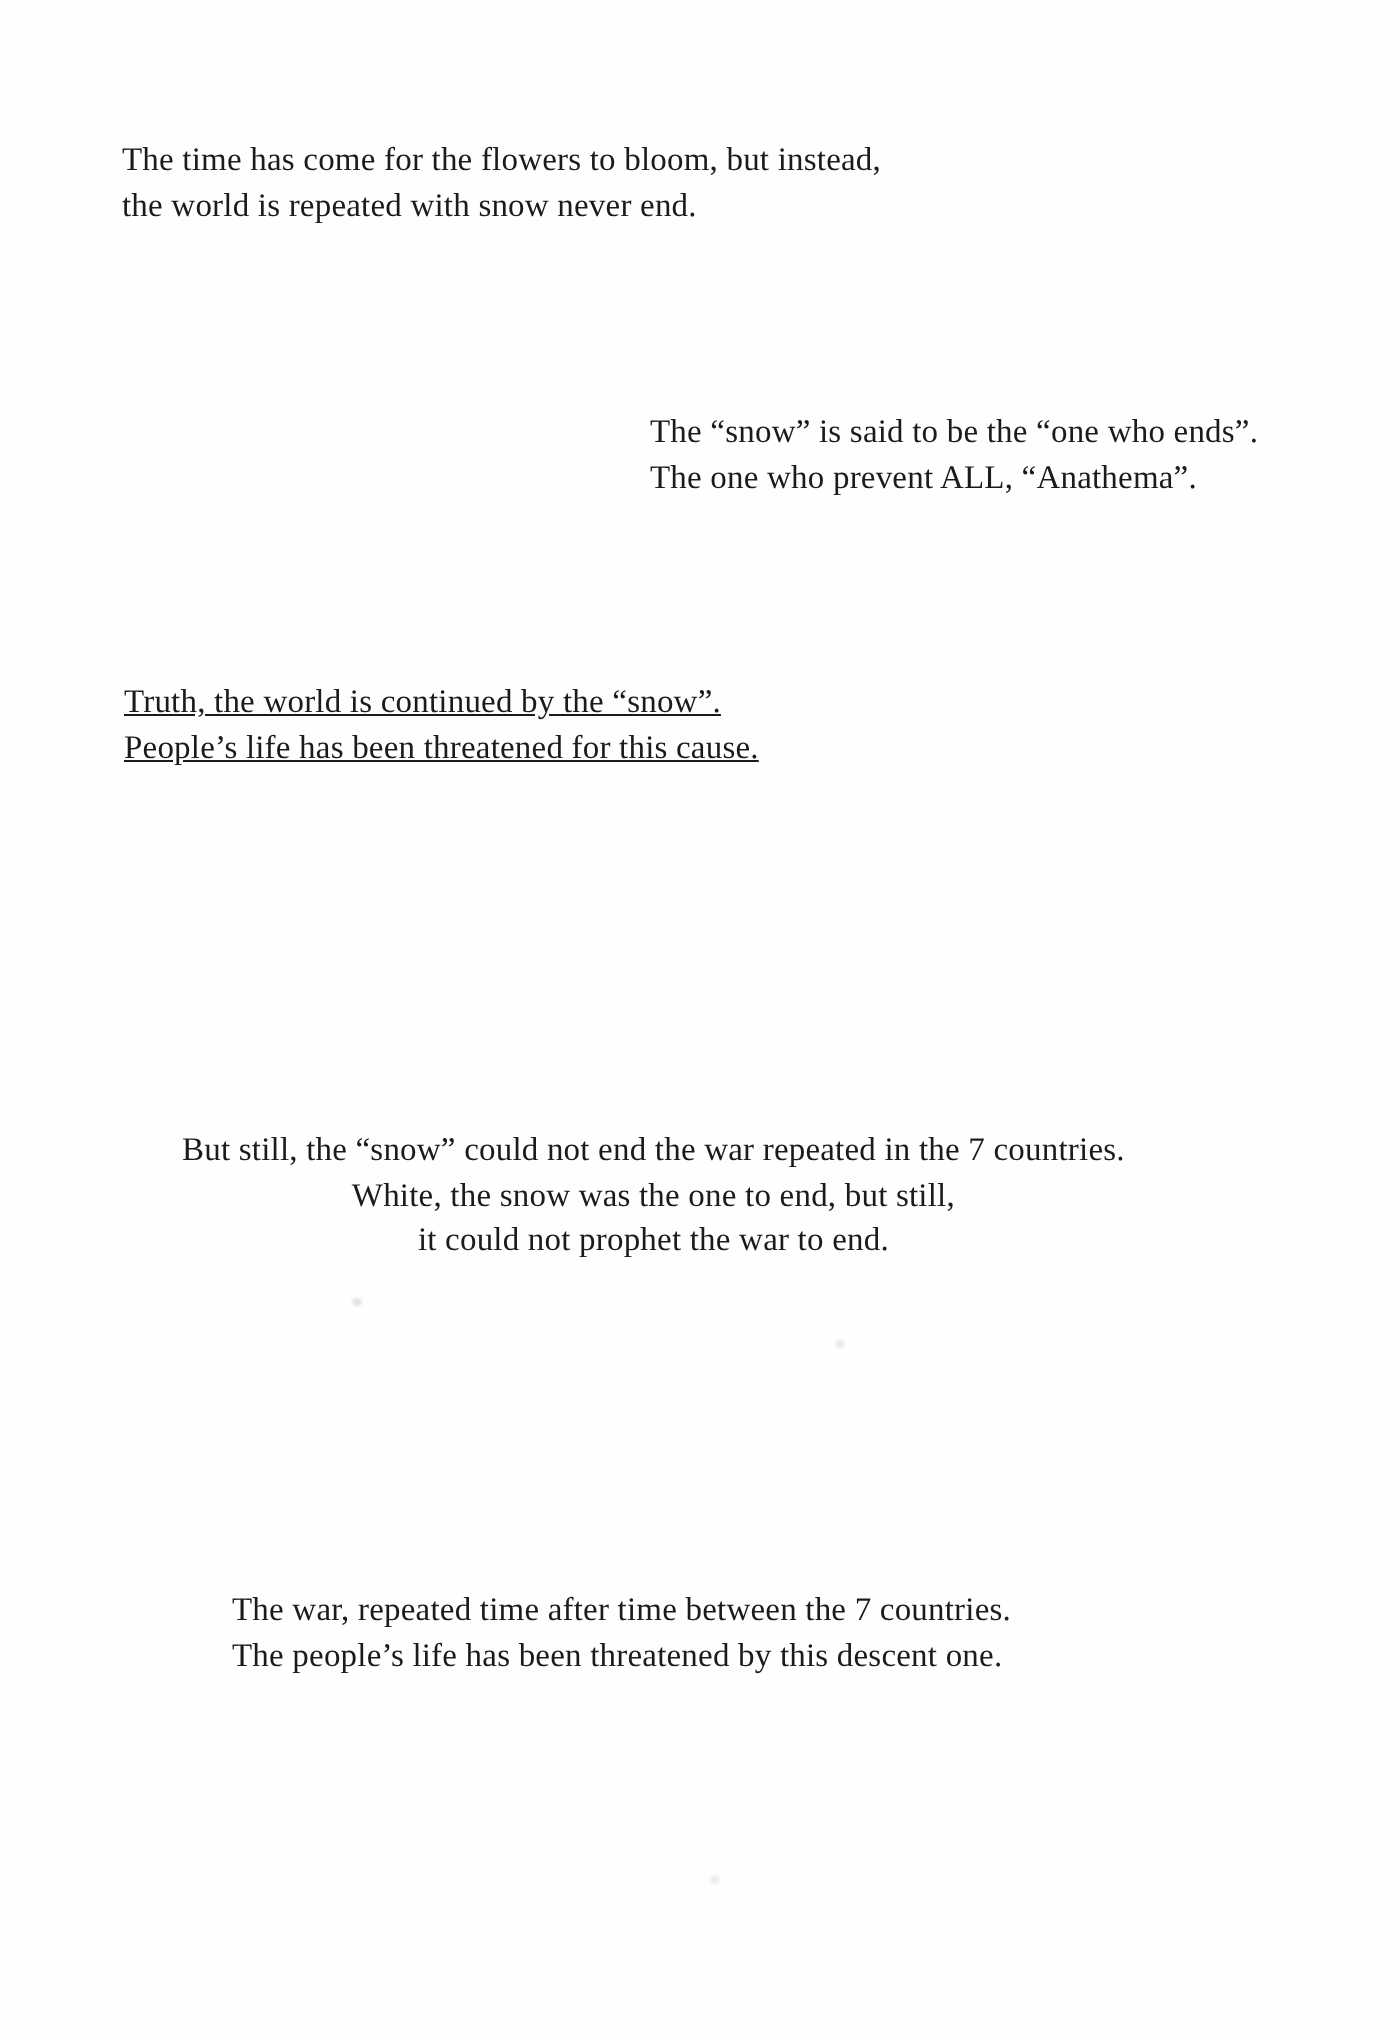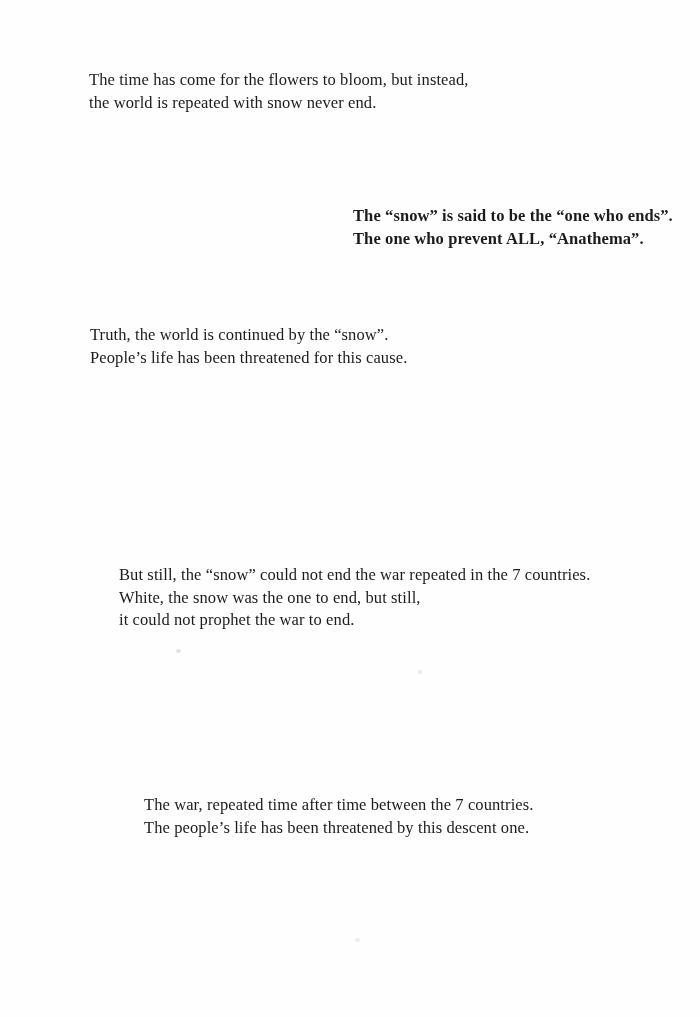--- a/index.html
+++ b/index.html
@@ -20,25 +20,25 @@
     background: #fefefe;
   }
   .para {
     position: absolute;
     color: #1b1b1b;
     font-size: 16.5px;
     line-height: 22.5px;
     letter-spacing: 0.1px;
     white-space: nowrap;
   }
-  .para .line { display: block; margin-left: 28px; }
+  .para .line { display: block; }
   .para1 { left: 61px;  top: 69px;  }
-  .para2 { left: 325px; top: 205px; font-weight: bold; }
-  .para3 { left: 62px;  top: 324px; }
-  .para4 { left: 91px;  top: 564px; }
+  .para2 { left: 325px; top: 205px; }
+  .para3 { left: 62px;  top: 340px; text-decoration: underline; }
+  .para4 { left: 91px;  top: 564px; text-align: center; }
   .para5 { left: 116px; top: 794px; }
   .speck {
     position: absolute;
     border-radius: 50%;
     background: #e2e2e2;
     filter: blur(0.7px);
   }
   .speck1 { left: 176px; top: 649px; width: 5px; height: 4px; }
   .speck2 { left: 418px; top: 670px; width: 4px; height: 4px; background:#e8e8e8; }
   .speck3 { left: 355px; top: 938px; width: 5px; height: 4px; background:#ececec; }

